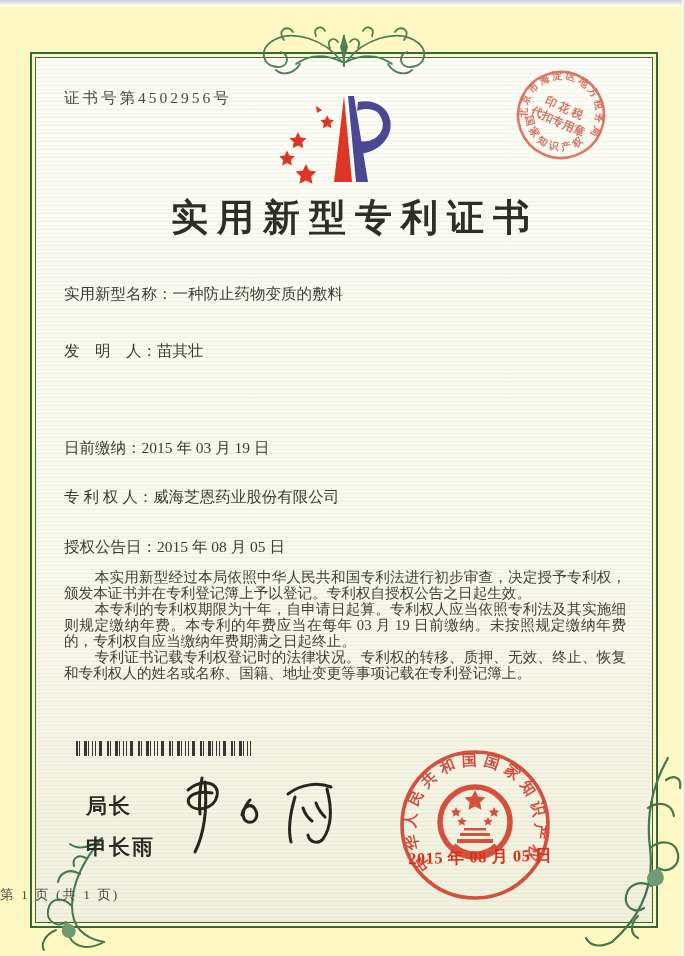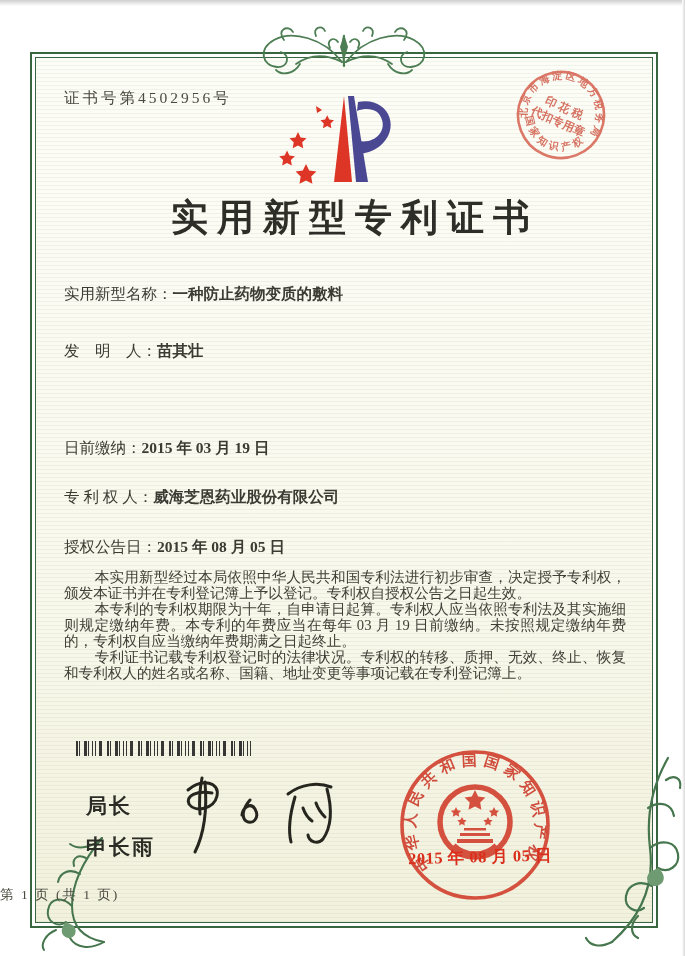--- a/index.html
+++ b/index.html
@@ -1,18 +1,18 @@
 <!DOCTYPE html>
 <html><head>
 <meta charset="utf-8">
 <style>
   html,body{margin:0;padding:0;background:#e9e9e9;}
   .canvas{
     position:relative;width:685px;height:956px;margin:0 auto;
-    background:#ffffff;overflow:hidden;
+    background:#fef9c3;overflow:hidden;
     font-family:"Liberation Serif","DejaVu Serif",serif;
     color:#3b3b33;
   }
   
   .scan-edge-top{position:absolute;left:0;top:0;width:100%;height:6px;background:linear-gradient(#cfcfcf,#ffffff);}
   .scan-edge-right{position:absolute;right:0;top:0;width:3px;height:100%;background:linear-gradient(90deg,#ffffff,#d8d8d8);}
 
   
   .frame{
     position:absolute;left:30px;top:52px;width:628px;height:876px;
@@ -29,21 +29,21 @@
 
   .cert-no{position:absolute;left:64px;top:88px;font-size:15.5px;letter-spacing:3px;color:#4a4a40;}
   .logo{position:absolute;left:276px;top:88px;}
   .title{
     position:absolute;left:0;top:193px;width:100%;text-align:center;
     font-size:37px;font-weight:600;letter-spacing:9px;color:#2e2e28;text-indent:9px;padding-left:8px;
   }
 
   .field-row{position:absolute;left:64px;font-size:15.5px;white-space:nowrap;}
   .field-label{color:#3b3b33;}
-  .field-value{color:#3b3b33;font-weight:bold;}
+  .field-value{color:#3b3b33;}
   .row-0{top:284px;} .row-1{top:341px;} .row-2{top:389px;}
   .row-3{top:438px;} .row-4{top:487px;} .row-5{top:537px;}
 
   .body-text{position:absolute;left:64px;top:569px;width:562px;}
   .body-text p{
     margin:0;font-size:14.6px;line-height:16px;text-align:justify;
     text-indent:2.1em;color:#3f3f37;
   }
 
   .barcode{

